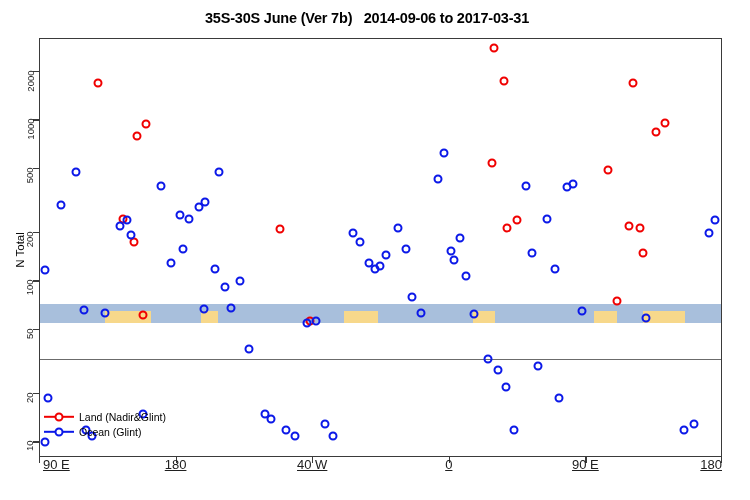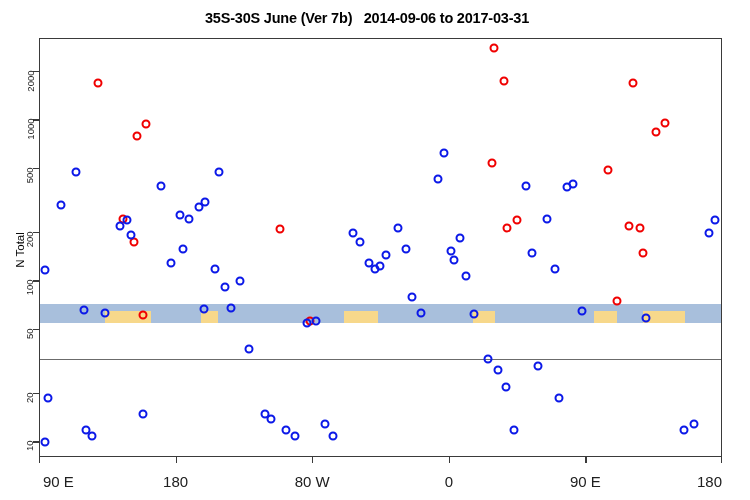--- a/index.html
+++ b/index.html
@@ -39,22 +39,22 @@
   }
 
   
   .ytick{position:absolute;right:0;width:6px;height:1.3px;background:#3a3a3a;}
   .ylabel{
     position:absolute;right:0;font-size:9.5px;color:#202020;
     transform-origin:100% 50%;white-space:nowrap;
   }
   .xtick{position:absolute;top:0;width:1.3px;height:6px;background:#3a3a3a;}
   .xlabel{
-    position:absolute;top:16px;font-size:15px;color:#202020;
-    white-space:nowrap;transform:translateX(-50%);
+    position:absolute;top:0;font-size:13px;color:#202020;
+    white-space:nowrap;transform:translateX(-50%);text-decoration:underline;
   }
 
   #y-axis-title{
     position:absolute;left:2px;top:50%;
     font-size:11.5px;color:#000;white-space:nowrap;
     transform:translateY(-50%) rotate(-90deg);transform-origin:center center;
   }
   #x-axis-title{
     position:absolute;left:39px;width:683px;top:478px;text-align:center;
     font-size:11.5px;color:#000;
@@ -108,21 +108,21 @@
       <div class="ytick" style="top: 32.8687px;"></div>
       <div class="ylabel" style="top: 26.8687px; right: 9px; transform: rotate(-90deg) translate(0px, 0px); transform-origin: 100% 50%;">2000</div>
     </div>
 
   <div id="x-axis" style="position:absolute;left:39px;top:457px;width:683px;height:22px;">
       <div class="xtick" style="left: 0px;"></div>
       <div class="xlabel" style="left: 4px; transform: none;">90 E</div>
       <div class="xtick" style="left: 136.6px;"></div>
       <div class="xlabel" style="left: 136.6px;">180</div>
       <div class="xtick" style="left: 273.2px;"></div>
-      <div class="xlabel" style="left: 273.2px;">80 W</div>
+      <div class="xlabel" style="left: 273.2px;">40 W</div>
       <div class="xtick" style="left: 409.8px;"></div>
       <div class="xlabel" style="left: 409.8px;">0</div>
       <div class="xtick" style="left: 546.4px;"></div>
       <div class="xlabel" style="left: 546.4px;">90 E</div>
       <div class="xtick" style="left: 681.7px;"></div>
       <div class="xlabel" style="left: auto; right: 0px; transform: none;">180</div>
     </div>
 
   <div id="plot-frame">
     <div id="geo-strip" style="top: 265.342px; height: 18.8352px; background: rgb(168, 191, 220);">
@@ -222,14 +222,30 @@
         <div class="marker" style="left: 532.74px; top: 145.421px; border-color: rgb(11, 24, 232);"></div>
         <div class="marker" style="left: 541.847px; top: 272.495px; border-color: rgb(11, 24, 232);"></div>
         <div class="marker" style="left: 605.593px; top: 279.268px; border-color: rgb(11, 24, 232);"></div>
         <div class="marker" style="left: 643.538px; top: 390.645px; border-color: rgb(11, 24, 232);"></div>
         <div class="marker" style="left: 654.162px; top: 385.047px; border-color: rgb(11, 24, 232);"></div>
         <div class="marker" style="left: 669.34px; top: 193.895px; border-color: rgb(11, 24, 232);"></div>
         <div class="marker" style="left: 675.411px; top: 181.145px; border-color: rgb(11, 24, 232);"></div>
       </div>
   </div>
 
+  <div id="legend">
+      <div class="legend-row">
+        <span class="legend-swatch">
+          <span class="lline" style="background:#f00000"></span>
+          <span class="lmark" style="border-color:#f00000"></span>
+        </span>
+        <span class="legend-label">Land (Nadir&amp;Glint)</span>
+      </div>
+      <div class="legend-row">
+        <span class="legend-swatch">
+          <span class="lline" style="background:#0b18e8"></span>
+          <span class="lmark" style="border-color:#0b18e8"></span>
+        </span>
+        <span class="legend-label">Ocean (Glint)</span>
+      </div>
+    </div>
 
 </div>
 
 </body></html>

